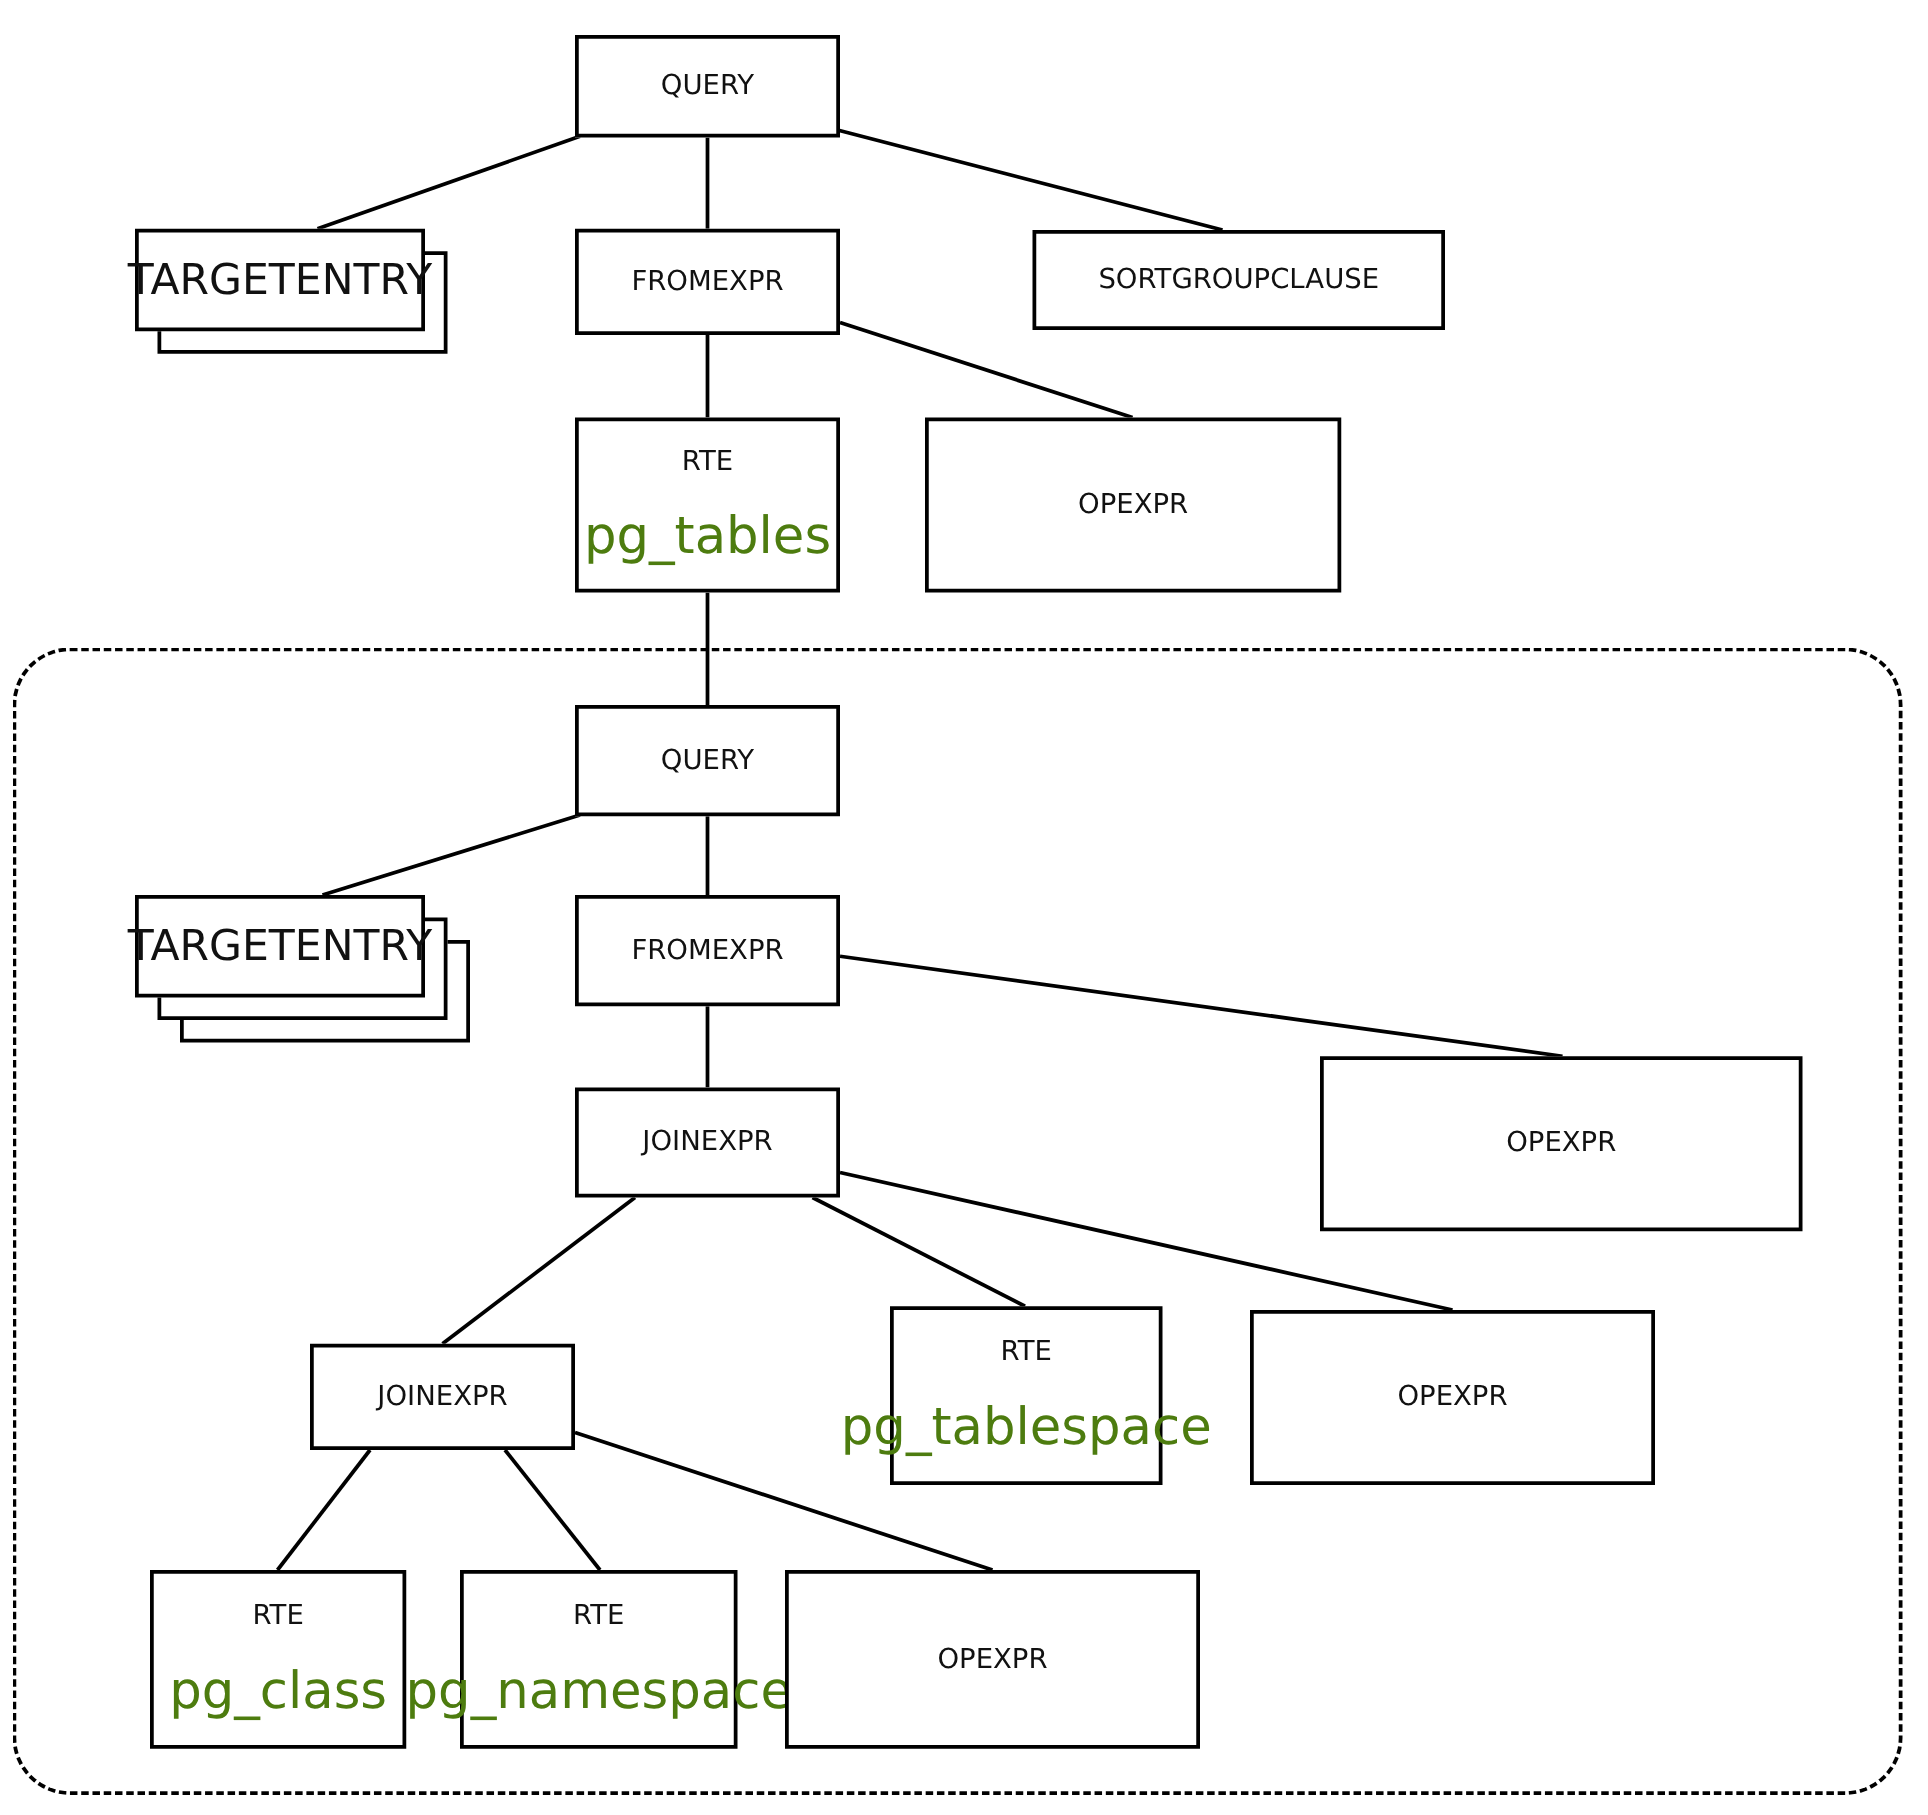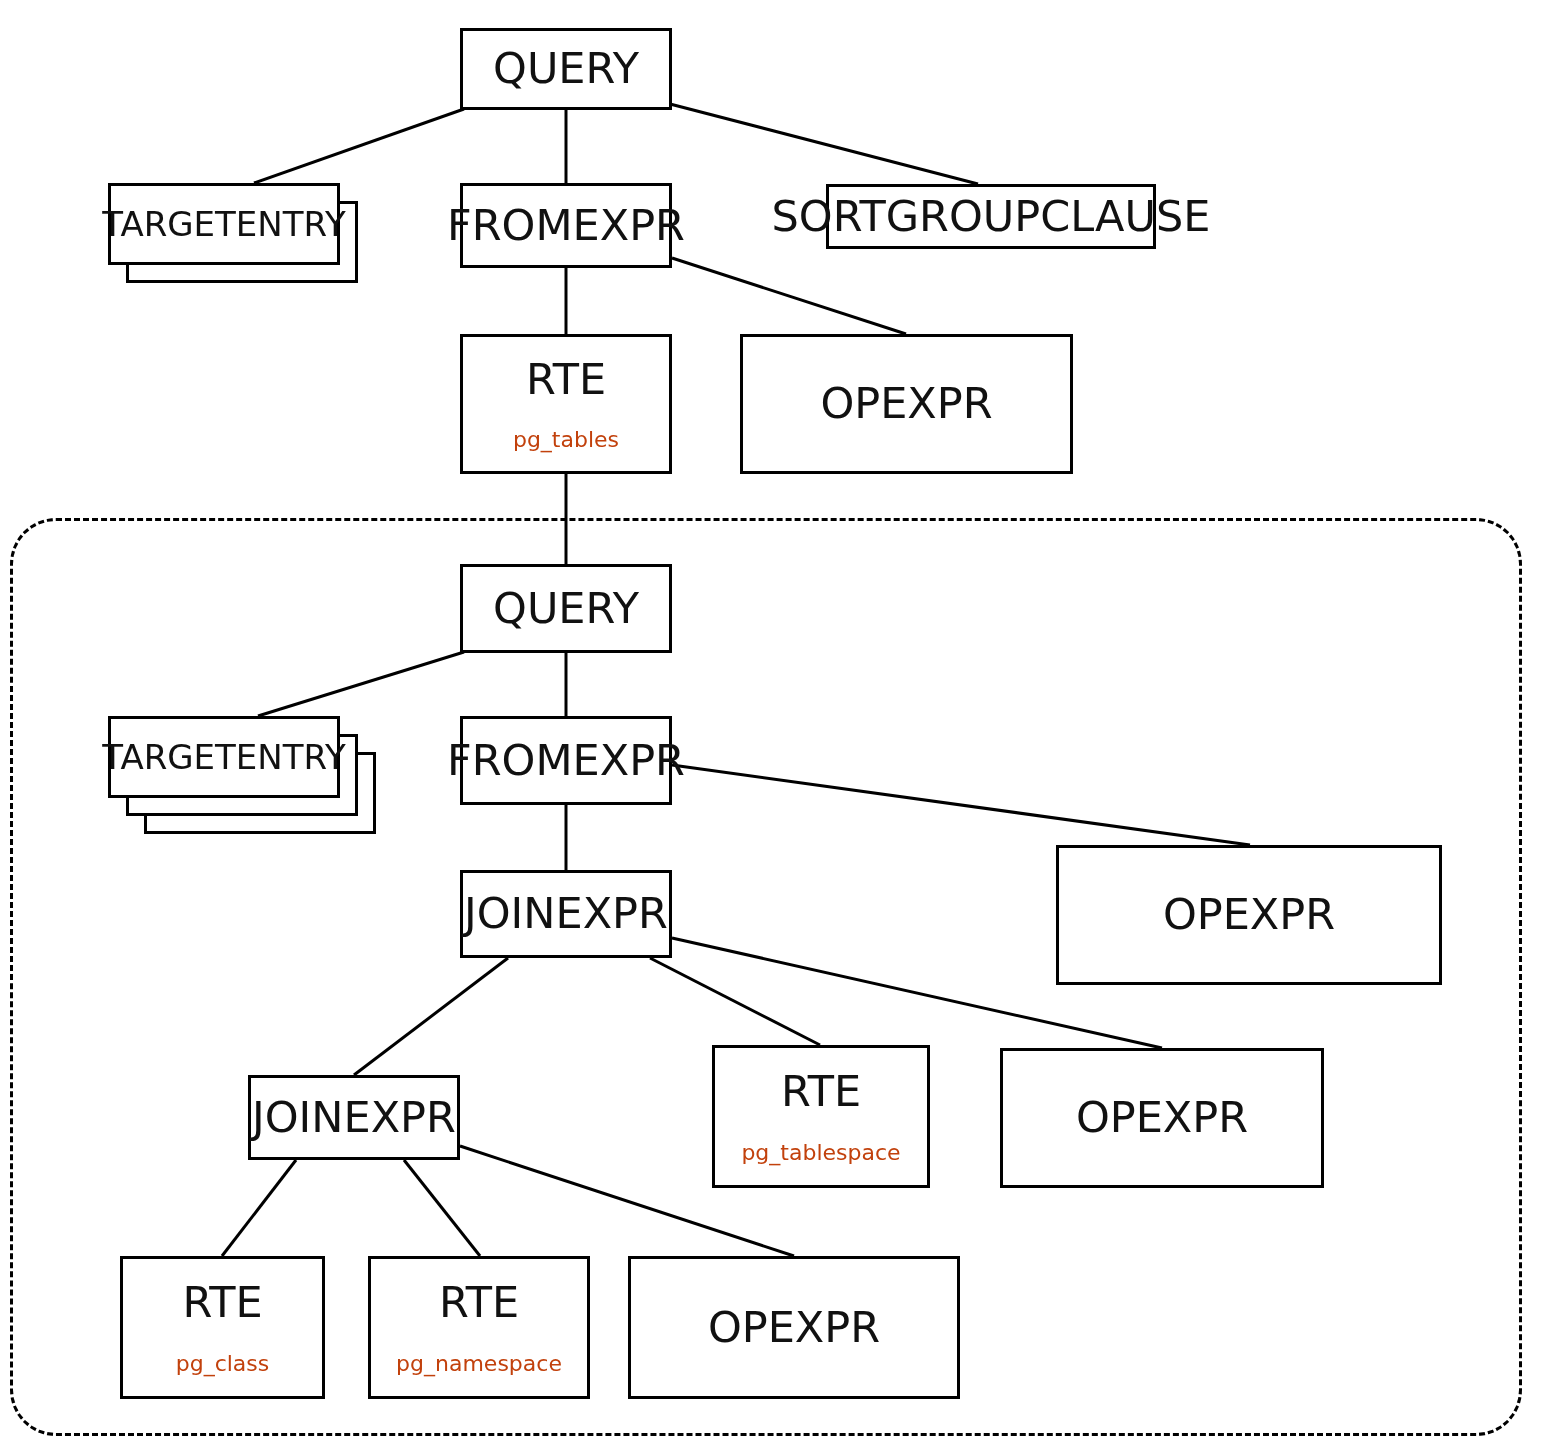--- a/index.html
+++ b/index.html
@@ -1,22 +1,22 @@
 <!DOCTYPE html>
 <html><head>
 <meta charset="utf-8">
 <style>
   html,body{margin:0;padding:0;background:#ffffff;}
   body{font-family:"DejaVu Sans","Liberation Sans",sans-serif;}
   #canvas{position:relative;width:1542px;height:1452px;background:#fff;overflow:hidden;}
   svg#wires{position:absolute;left:0;top:0;width:1542px;height:1452px;pointer-events:none;}
   .node{position:absolute;box-sizing:border-box;background:#fff;border:3px solid #000;
         display:flex;flex-direction:column;align-items:center;justify-content:center;}
-  .node .ttl{font-size:43px;line-height:1.05;color:#111;white-space:nowrap;}
-  .node .sub{font-size:22px;line-height:1.05;color:#c2410c;white-space:nowrap;margin-top:26px;}
+  .node .ttl{font-size:22px;line-height:1.05;color:#111;white-space:nowrap;}
+  .node .sub{font-size:41px;line-height:1.05;color:#4d7c0f;white-space:nowrap;margin-top:26px;}
   .node.one-line .ttl{margin:0;}
   .stack{position:absolute;}
   .stack .sheet{position:absolute;box-sizing:border-box;background:#fff;border:3px solid #000;}
   .stack .front{position:absolute;box-sizing:border-box;background:#fff;border:3px solid #000;
         display:flex;align-items:center;justify-content:center;}
   .stack .front .ttl{font-size:34px;color:#111;white-space:nowrap;}
   .subquery-box{position:absolute;box-sizing:border-box;border:3px dashed #000;border-radius:46px;background:transparent;}
 </style>
 </head>
 <body>
@@ -70,21 +70,21 @@
     <div class="sheet" style="left:18px;top:18px;width:232px;height:82px;"></div>
     <div class="front" style="left:0px;top:0px;width:232px;height:82px;">
       <span class="ttl">TARGETENTRY</span>
     </div>
   </div>
 
   <div class="node one-line" style="left:460px;top:183px;width:212px;height:85px;">
     <span class="ttl">FROMEXPR</span>
   </div>
 
-  <div class="node one-line" style="left:826px;top:184px;width:330px;height:65px;">
+  <div class="node one-line" style="left:826px;top:184px;width:330px;height:80px;">
     <span class="ttl">SORTGROUPCLAUSE</span>
   </div>
 
   <div class="node" style="left:460px;top:334px;width:212px;height:140px;">
     <span class="ttl">RTE</span>
     <span class="sub">pg_tables</span>
   </div>
 
   <div class="node" style="left:740px;top:334px;width:333px;height:140px;">
     <span class="ttl">OPEXPR</span>

